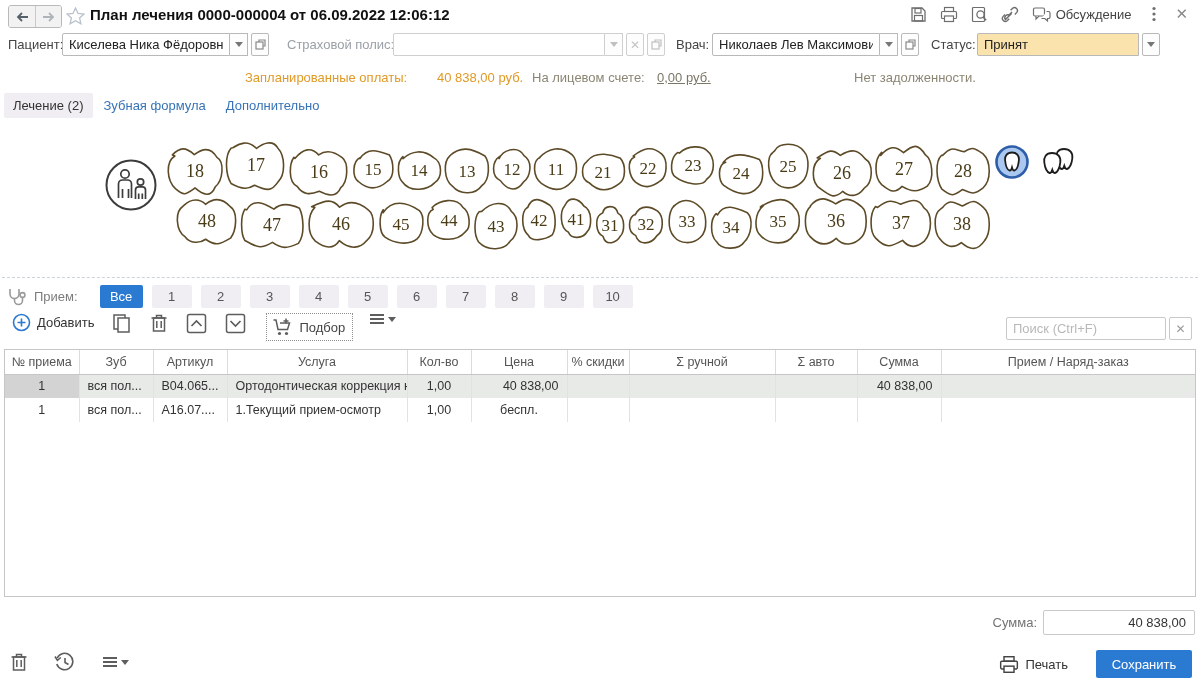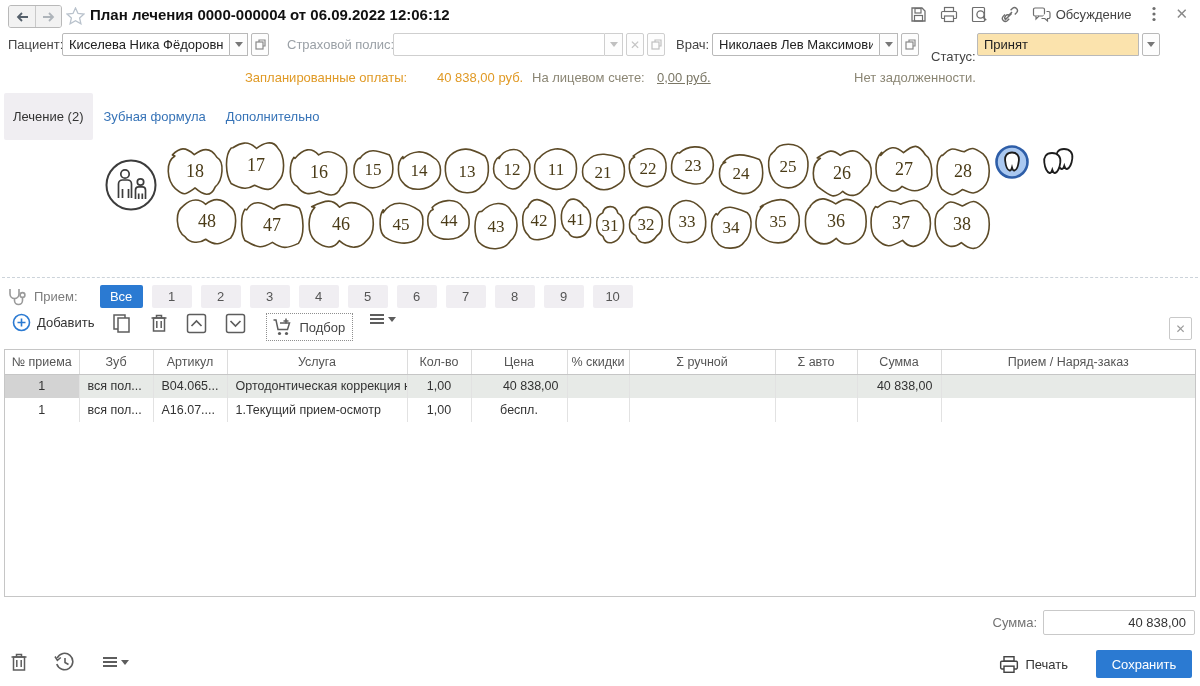--- a/index.html
+++ b/index.html
@@ -43,21 +43,21 @@
 
   
   .fin { top:70px; height:18px; white-space:nowrap; }
   .fin-orange { color:#e09a26; }
   .fin-link-o { color:#e09a26; cursor:pointer; }
   .fin-brown { color:#8b8674; }
   .fin-link-b { color:#7b7766; text-decoration:underline; cursor:pointer; }
 
   
   .tabbar { top:93px; left:4px; display:flex; gap:2px; }
-  .tab { padding:16px 9px; color:#3673b7; cursor:pointer; }
+  .tab { padding:5px 9px; color:#3673b7; cursor:pointer; }
   .tab-active { background:#f0eef2; color:#333; border-radius:2px; }
 
   
   .chart { top:122px; left:0; width:1200px; height:150px; }
   .teeth-row { position:absolute; display:flex; align-items:center; gap:1px; }
   .row-upper { left:166px; top:18px; }
   .row-lower { left:176px; top:72px; }
   .patient-type-icon { position:absolute; left:104px; top:36px; }
   .view-toggles { position:absolute; left:994px; top:22px; display:flex; gap:8px; align-items:center; }
 
@@ -220,21 +220,21 @@
         <span class="tri-down"></span>
       </span>
     <span class="cbtn sep">
       <svg width="11" height="11" viewBox="0 0 11 11">
         <rect x="1" y="3" width="7" height="7" fill="none" stroke="#8a8a8a" stroke-width="1.2"></rect>
         <path d="M4 3 V1 H10 V7 H8" fill="none" stroke="#8a8a8a" stroke-width="1.2"></path>
       </svg>
     </span>
   </div>
 
-  <span class="abs flabel" style="left:931px; top:16px">Статус:</span>
+  <span class="abs flabel" style="left:931px; top:4px">Статус:</span>
   <div class="abs combo" style="left:977px; top:0">
     <input class="status-input" style="width: 162px;" readonly="" value="Принят">
     <span class="cbtn sep">
         <span class="tri-down"></span>
       </span>
   </div>
 </div>
 
 <span class="abs fin fin-orange" style="left:245px">Запланированные оплаты:</span>
 <span class="abs fin fin-link-o" style="left:437px">40 838,00  руб.</span>
@@ -475,20 +475,21 @@
     </svg>
     <span>Подбор</span>
   </div>
   <div class="menu-btn">
     <svg width="16" height="12" viewBox="0 0 16 12">
       <path d="M1 2 H15 M1 6 H15 M1 10 H15" stroke="#5d5d5d" stroke-width="1.8"></path>
     </svg>
     <span class="tri-down" style="border-top-color:#5d5d5d"></span>
   </div>
   <div class="searchbox">
+    <input placeholder="Поиск (Ctrl+F)" style="">
     <span class="search-clear">✕</span>
   </div>
 </div>
 
 <div class="abs tablewrap">
   <table class="grid">
       <colgroup>
         <col style="width: 74px;">
         <col style="width: 74px;">
         <col style="width: 74px;">

